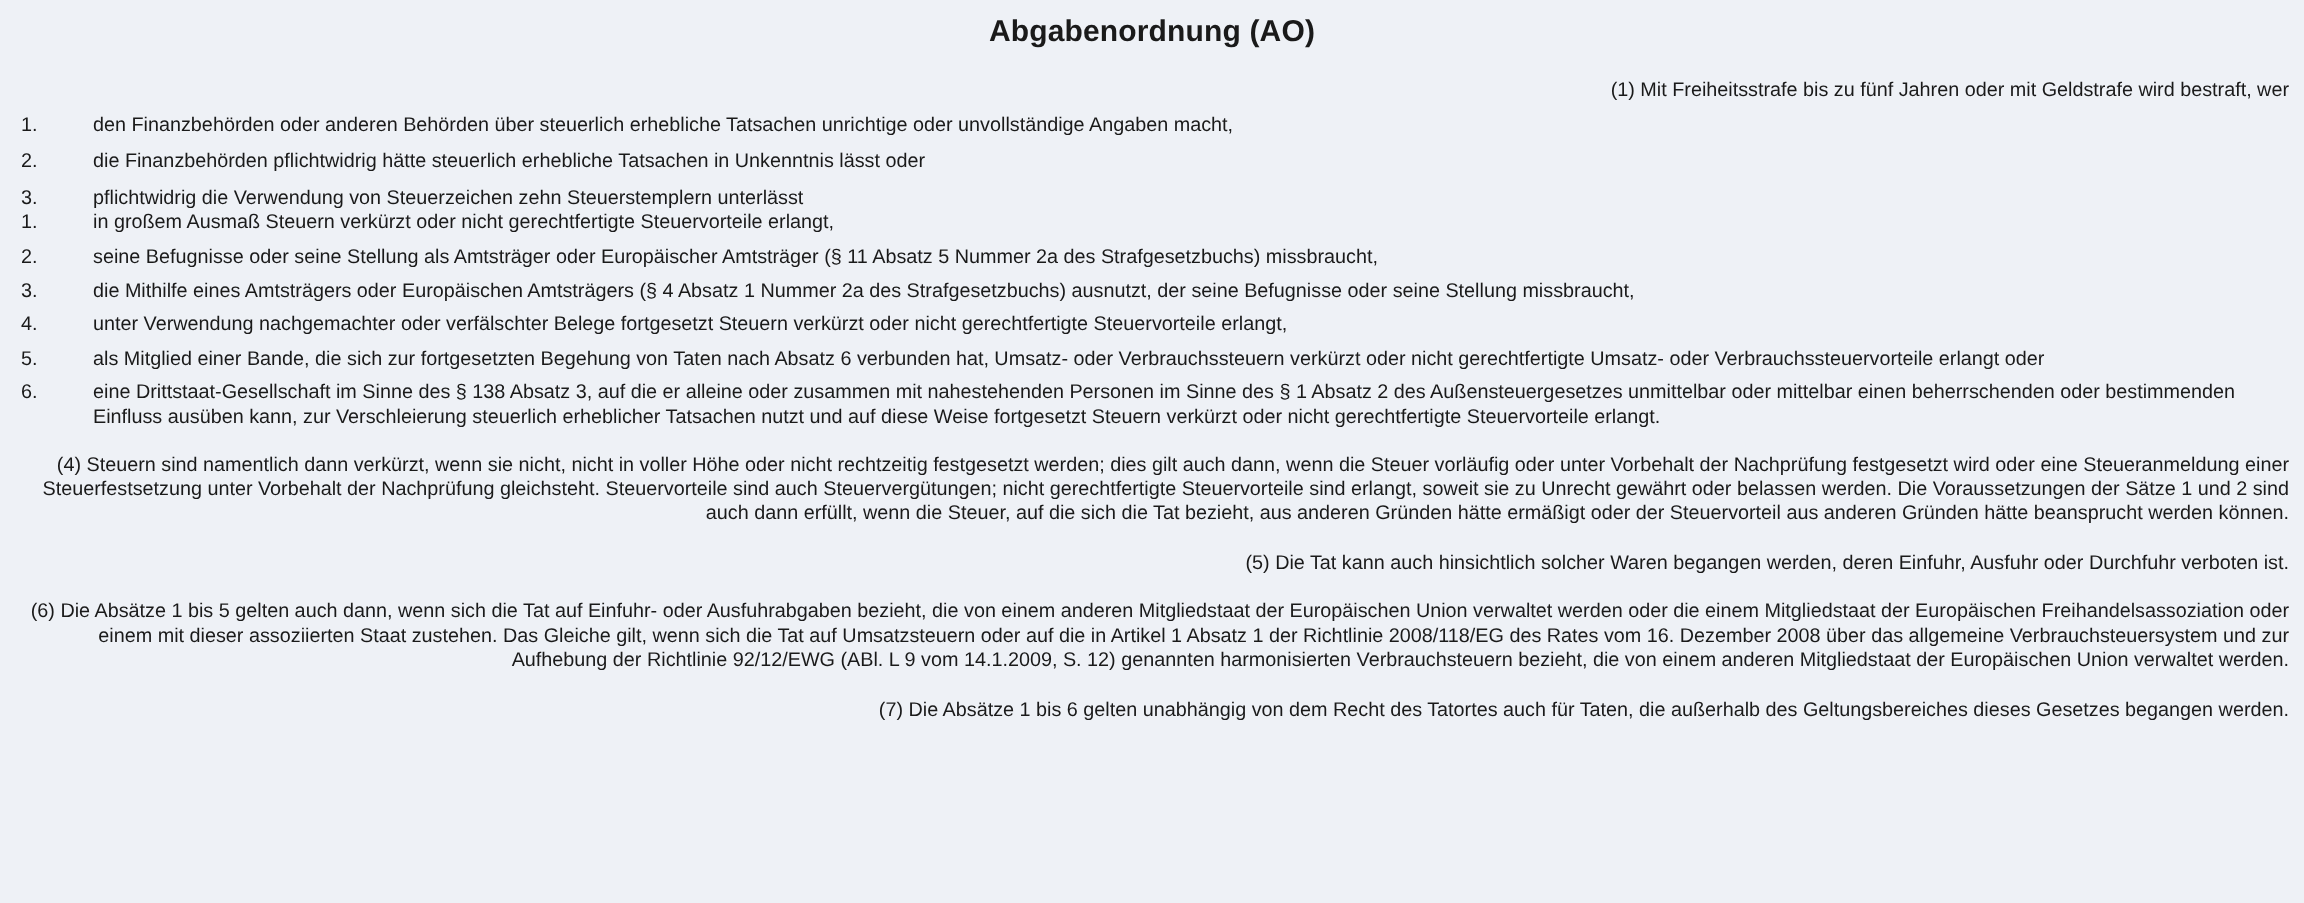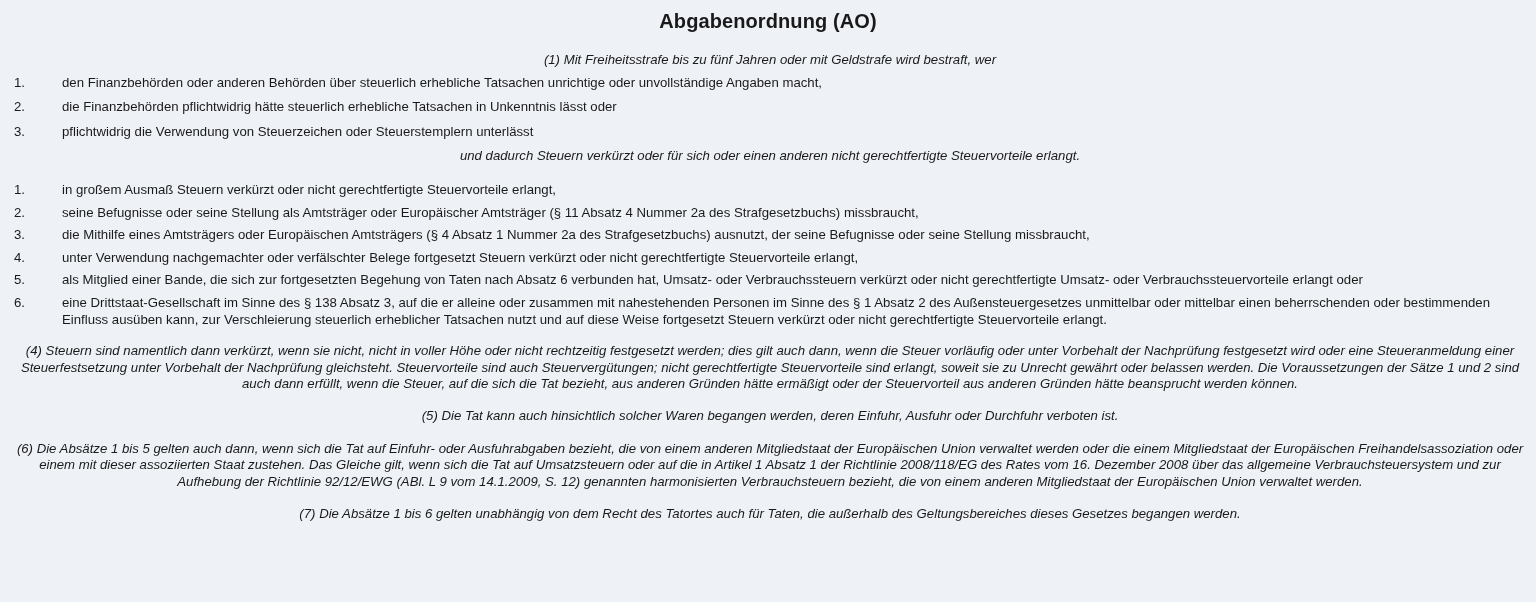--- a/index.html
+++ b/index.html
@@ -41,23 +41,22 @@
   
   .doc-body {
     padding: 0 10px 0 14px;
     margin-top: 18px;
     font-size: 13.2px;
     line-height: 16.6px;
   }
 
   .para {
     margin: 0;
-    text-align: center;
+    text-align: right;
     white-space: normal;
-    font-style: italic;
   }
   .sp-after-md { margin-bottom: 16px; }
   .sp-after-lg { margin-bottom: 17px; }
 
   .para-lead {
     margin: 0 0 6px 0;
   }
 
   
   .num-list {
@@ -108,36 +107,35 @@
       <li>
         <span class="marker">1.</span>
         <span class="item-text">den Finanzbehörden oder anderen Behörden über steuerlich erhebliche Tatsachen unrichtige oder unvollständige Angaben macht,</span>
       </li>
       <li>
         <span class="marker">2.</span>
         <span class="item-text">die Finanzbehörden pflichtwidrig hätte steuerlich erhebliche Tatsachen in Unkenntnis lässt oder</span>
       </li>
       <li>
         <span class="marker">3.</span>
-        <span class="item-text">pflichtwidrig die Verwendung von Steuerzeichen oder Steuerstemplern unterlässt</span>
+        <span class="item-text">pflichtwidrig die Verwendung von Steuerzeichen zehn Steuerstemplern unterlässt</span>
       </li>
     </ol>
 
-    <p class="para sp-after-lg" style="margin-top:8px;">und dadurch Steuern verkürzt oder für sich oder einen anderen nicht gerechtfertigte Steuervorteile erlangt.</p>
 
 
 
     <ol class="num-list tight">
       <li>
         <span class="marker">1.</span>
         <span class="item-text">in großem Ausmaß Steuern verkürzt oder nicht gerechtfertigte Steuervorteile erlangt,</span>
       </li>
       <li>
         <span class="marker">2.</span>
-        <span class="item-text">seine Befugnisse oder seine Stellung als Amtsträger oder Europäischer Amtsträger (§ 11 Absatz 4 Nummer 2a des Strafgesetzbuchs) missbraucht,</span>
+        <span class="item-text">seine Befugnisse oder seine Stellung als Amtsträger oder Europäischer Amtsträger (§ 11 Absatz 5 Nummer 2a des Strafgesetzbuchs) missbraucht,</span>
       </li>
       <li>
         <span class="marker">3.</span>
         <span class="item-text">die Mithilfe eines Amtsträgers oder Europäischen Amtsträgers (§ 4 Absatz 1 Nummer 2a des Strafgesetzbuchs) ausnutzt, der seine Befugnisse oder seine Stellung missbraucht,</span>
       </li>
       <li>
         <span class="marker">4.</span>
         <span class="item-text">unter Verwendung nachgemachter oder verfälschter Belege fortgesetzt Steuern verkürzt oder nicht gerechtfertigte Steuervorteile erlangt,</span>
       </li>
       <li>

